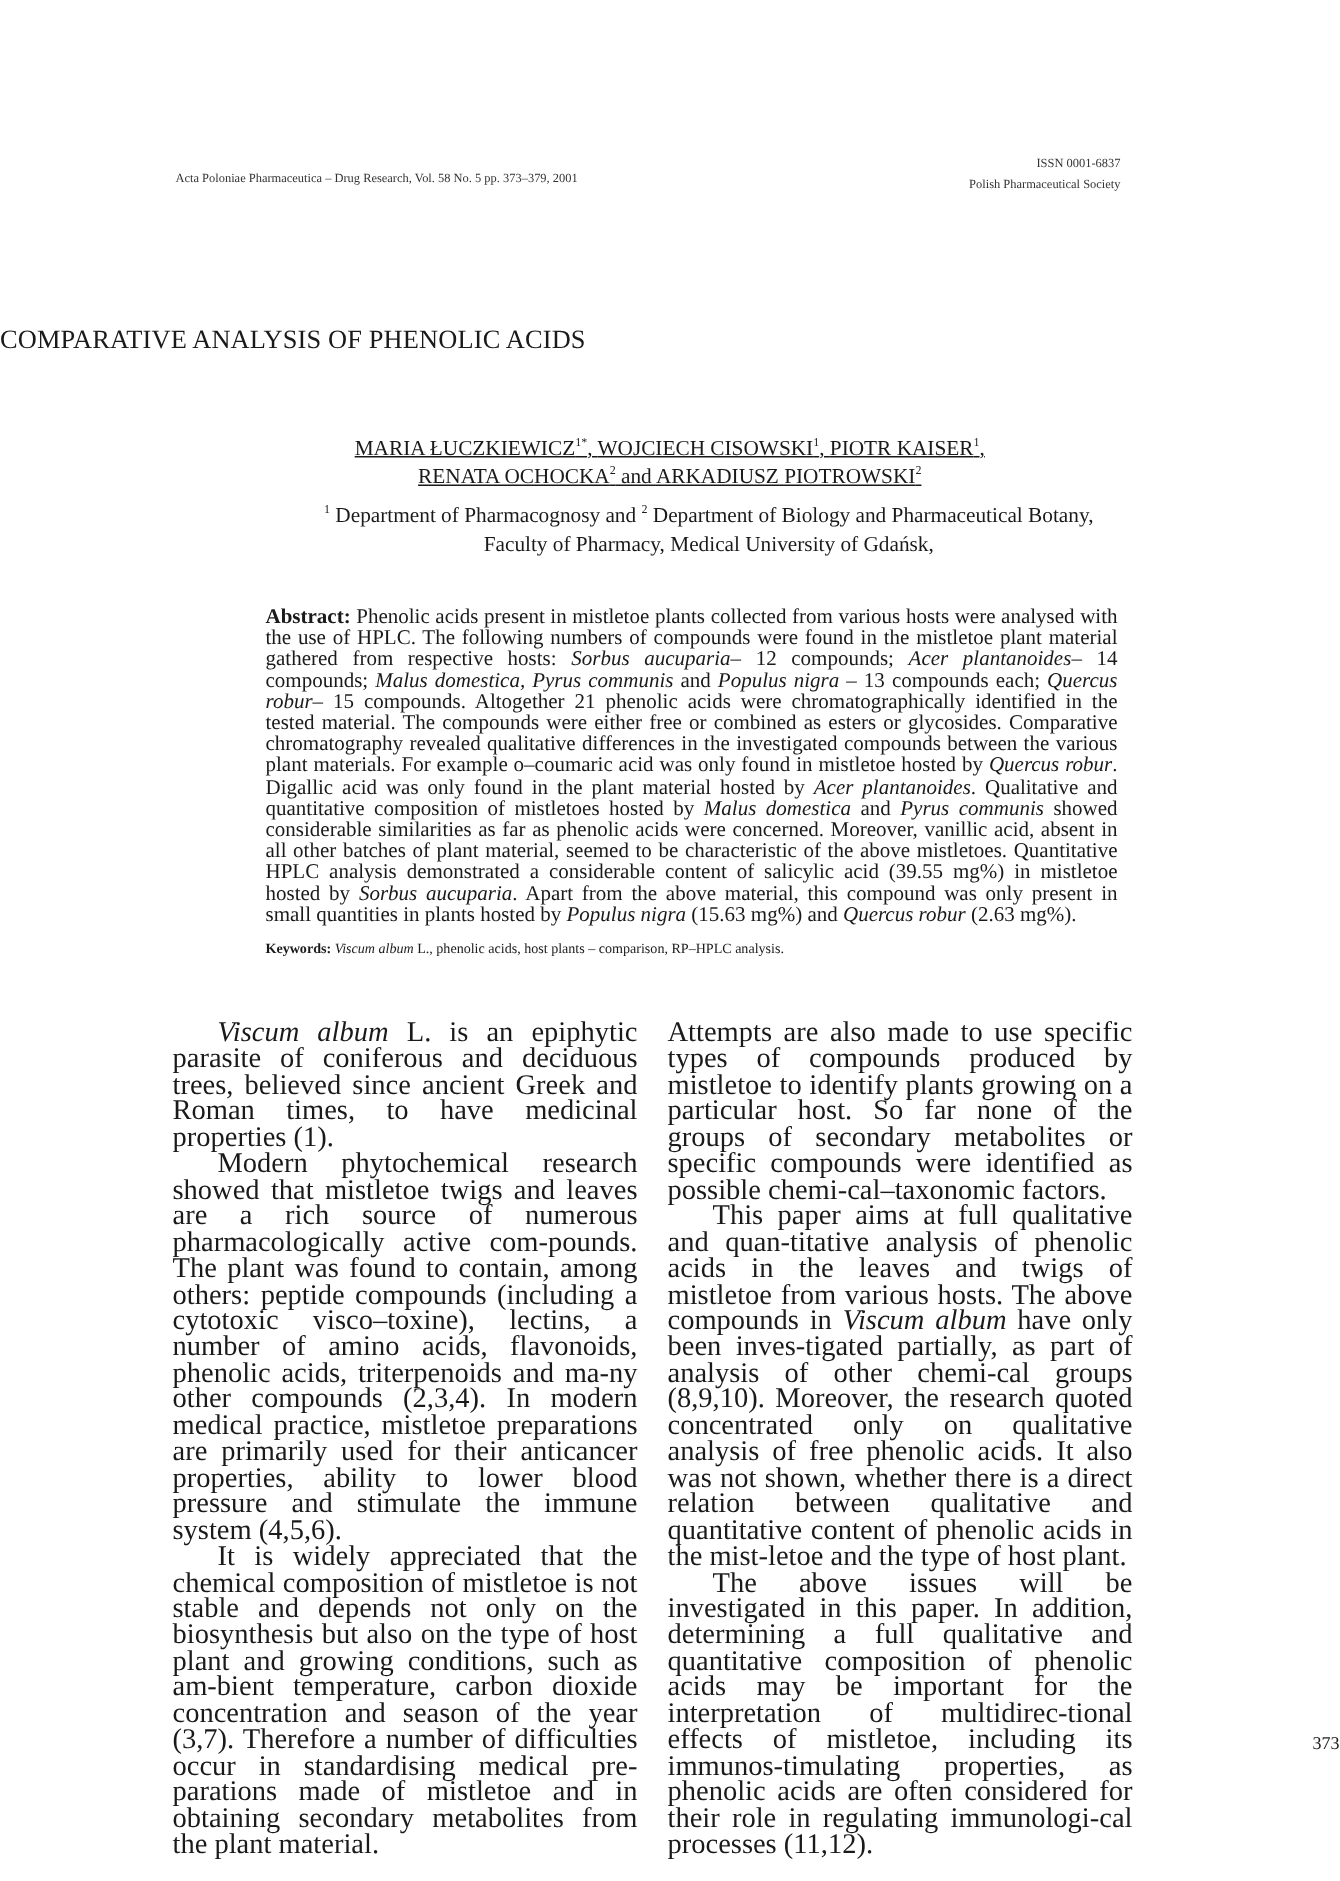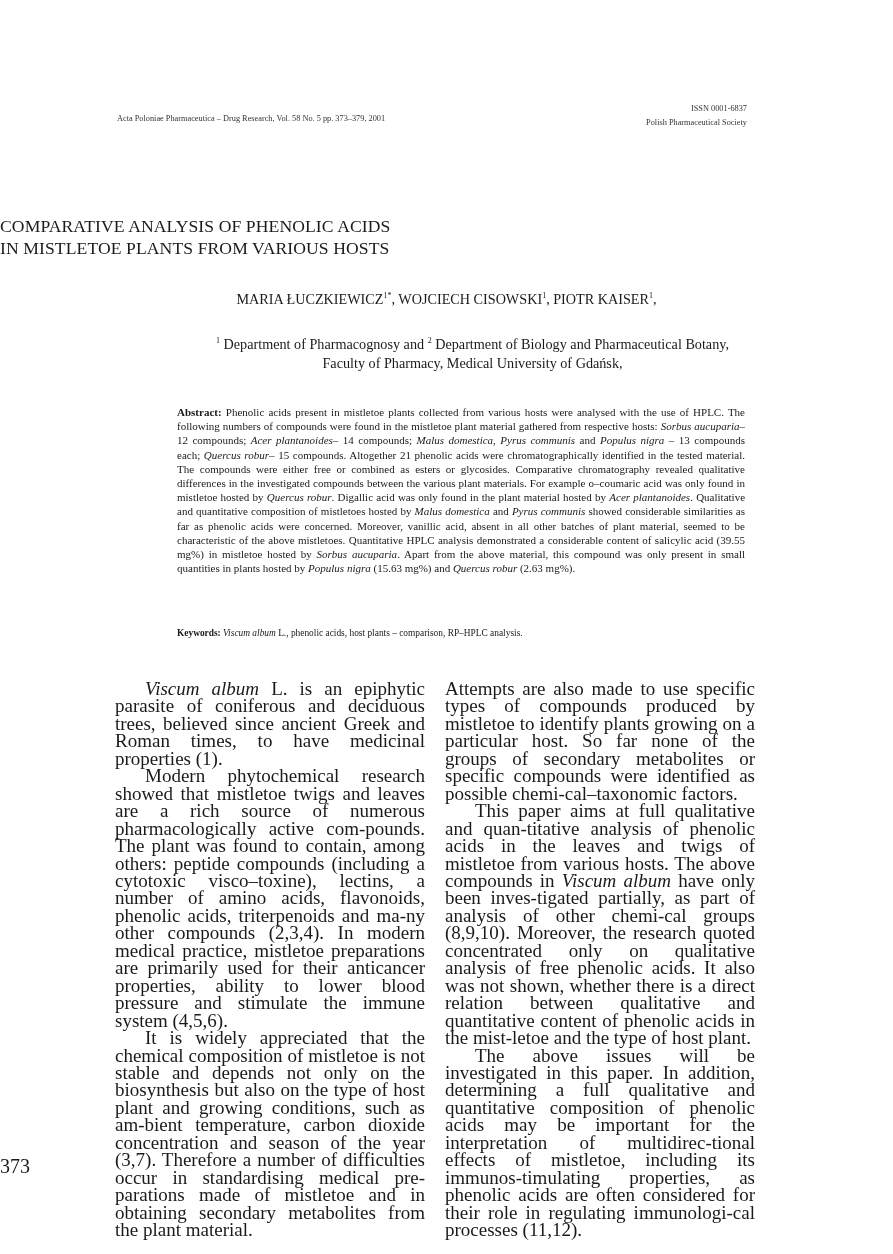--- a/index.html
+++ b/index.html
@@ -2,51 +2,53 @@
 <html><head>
   <meta charset="utf-8">
   <style>
     html, body { margin: 0; padding: 0; background: #ffffff; }
     body { width: 893px; height: 1254px; position: relative; overflow: hidden;
            font-family: "Liberation Serif", "DejaVu Serif", serif; color: #1a1a1a; }
     .abs { position: absolute; }
     .running-left { left: 117px; top: 114px; font-size: 8.3px; color: #333; }
     .running-right { right: 146px; top: 102px; font-size: 8.3px; color: #333; text-align: right; line-height: 14px; }
     .title { left: 0; width: 893px; top: 215px; font-size: 17.6px; line-height: 22px; letter-spacing: 0.1px; }
-    .authors { left: 0; width: 893px; top: 290px; text-align: center; font-size: 14.2px; line-height: 18.5px; }
+    .authors { left: 0; width: 893px; top: 290px; text-align: center; font-size: 14.2px; line-height: 18.5px; text-decoration: underline; }
     .authors sup, .affil sup { font-size: 8px; vertical-align: super; line-height: 0; }
     .affil { left: 0; width: 893px; top: 335px; text-align: center; font-size: 14.2px; line-height: 18.5px; padding-left: 26px; }
-    .abstract { left: 177px; width: 568px; top: 405px; font-size: 11px; line-height: 14.2px; text-align: justify; }
+    .abstract { left: 177px; width: 568px; top: 405px; font-size: 14px; line-height: 14.2px; text-align: justify; }
     .abstract b { font-weight: bold; }
     .keywords { left: 177px; width: 568px; top: 626px; font-size: 9.4px; line-height: 14px; }
     .col { top: 680px; width: 310px; font-size: 19px; line-height: 17.45px; text-align: justify; hyphens: none; }
     .col-left { left: 115px; }
     .col-right { left: 445px; }
     .col p { margin: 0; }
     .col p.indent { text-indent: 30px; }
-    .pagenum { left: 0; width: 893px; top: 1155px; text-align: left; font-size: 20px; }
+    .pagenum { left: 0; width: 893px; top: 1155px; text-align: right; font-size: 12px; }
     i { font-style: italic; }
   </style>
 </head>
 <body>
 
 <div class="abs running-left">Acta Poloniae Pharmaceutica – Drug Research, Vol. 58 No. 5 pp. 373–379, 2001</div>
 <div class="abs running-right">
   <div>ISSN 0001-6837</div>
   <div>Polish Pharmaceutical Society</div>
 </div>
 
 <div class="abs title">
   <div>COMPARATIVE ANALYSIS OF PHENOLIC ACIDS</div>
-  <div>IN MISTLETOE PLANTS FROM VARIOUS HOSTS</div>
 </div>
 
 <div class="abs authors">
   <div>
     <span>MARIA ŁUCZKIEWICZ</span><sup>1*</sup><span>, </span><span>WOJCIECH CISOWSKI</span><sup>1</sup><span>, </span><span>PIOTR KAISER</span><sup>1</sup><span>,</span>
+  </div>
+  <div>
+    <span>RENATA OCHOCKA</span><sup>2</sup><span> and </span><span>ARKADIUSZ PIOTROWSKI</span><sup>2</sup>
   </div>
 </div>
 
 <div class="abs affil">
   <div><sup>1</sup><span> Department of Pharmacognosy and </span><sup>2</sup><span> Department of Biology and Pharmaceutical Botany,</span></div>
   <div>Faculty of Pharmacy, Medical University of Gdańsk,</div>
 </div>
 
 <div class="abs abstract"><b>Abstract:</b><span id="abstract-body"><span> Phenolic acids present in mistletoe plants collected from various hosts were analysed with the use of HPLC. The following numbers of compounds were found in the mistletoe plant material gathered from respective hosts: </span><i>Sorbus aucuparia</i><span>– 12 compounds; </span><i>Acer plantanoides</i><span>– 14 compounds; </span><i>Malus domestica, Pyrus communis</i><span> and </span><i>Populus nigra</i><span> – 13 compounds each; </span><i>Quercus robur</i><span>– 15 compounds. Altogether 21 phenolic acids were chromatographically identified in the tested material. The compounds were either free or combined as esters or glycosides. Comparative chromatography revealed qualitative differences in the investigated compounds between the various plant materials. For example o–coumaric acid was only found in mistletoe hosted by </span><i>Quercus robur</i><span>. Digallic acid was only found in the plant material hosted by </span><i>Acer plantanoides</i><span>. Qualitative and quantitative composition of mistletoes hosted by </span><i>Malus domestica</i><span> and </span><i>Pyrus communis</i><span> showed considerable similarities as far as phenolic acids were concerned. Moreover, vanillic acid, absent in all other batches of plant material, seemed to be characteristic of the above mistletoes. Quantitative HPLC analysis demonstrated a considerable content of salicylic acid (39.55 mg%) in mistletoe hosted by </span><i>Sorbus aucuparia</i><span>. Apart from the above material, this compound was only present in small quantities in plants hosted by </span><i>Populus nigra</i><span> (15.63 mg%) and </span><i>Quercus robur</i><span> (2.63 mg%).</span></span></div>
 

